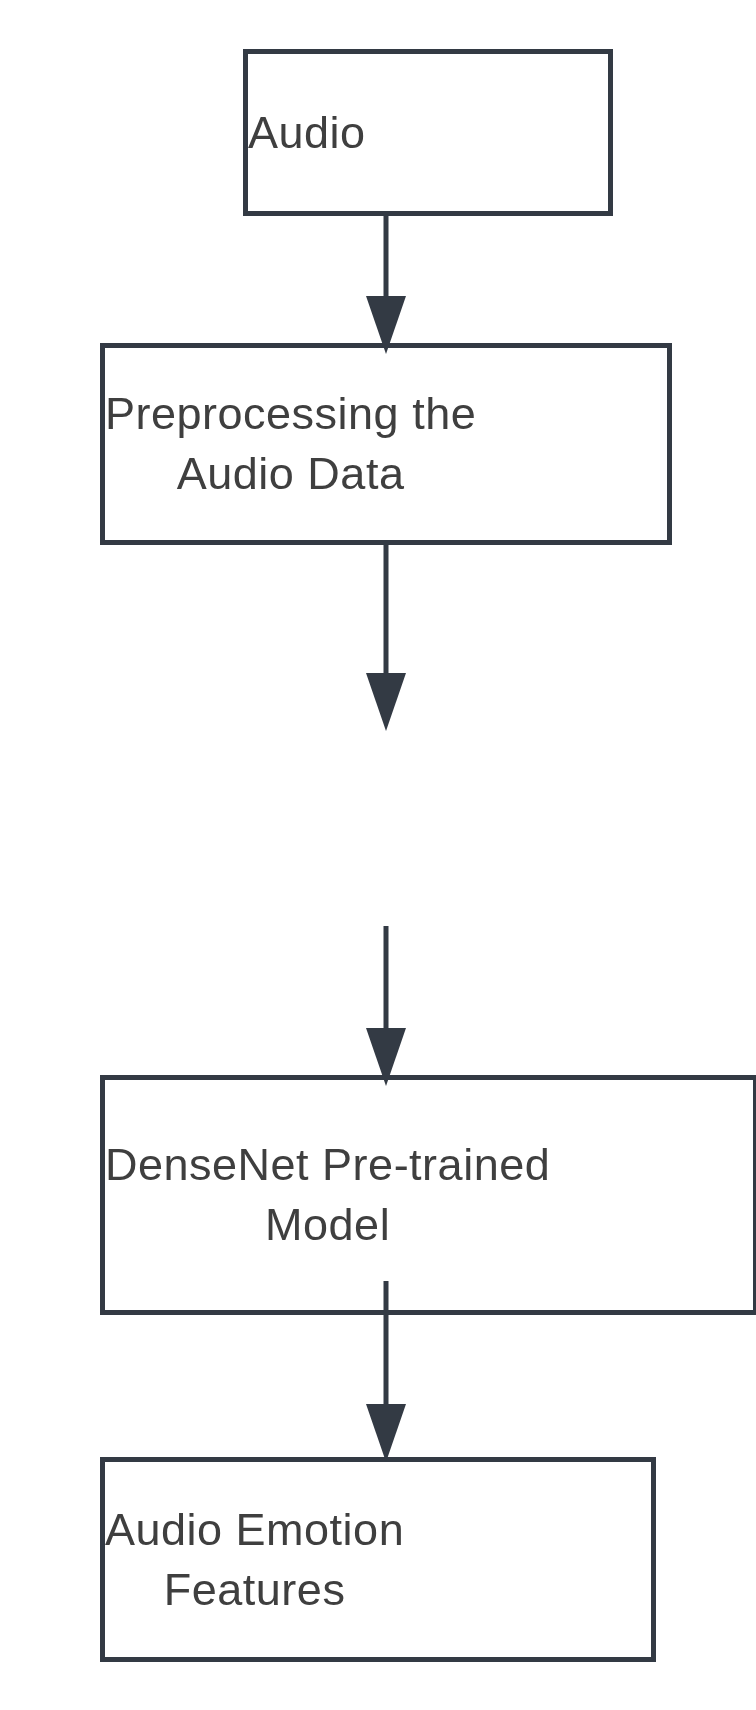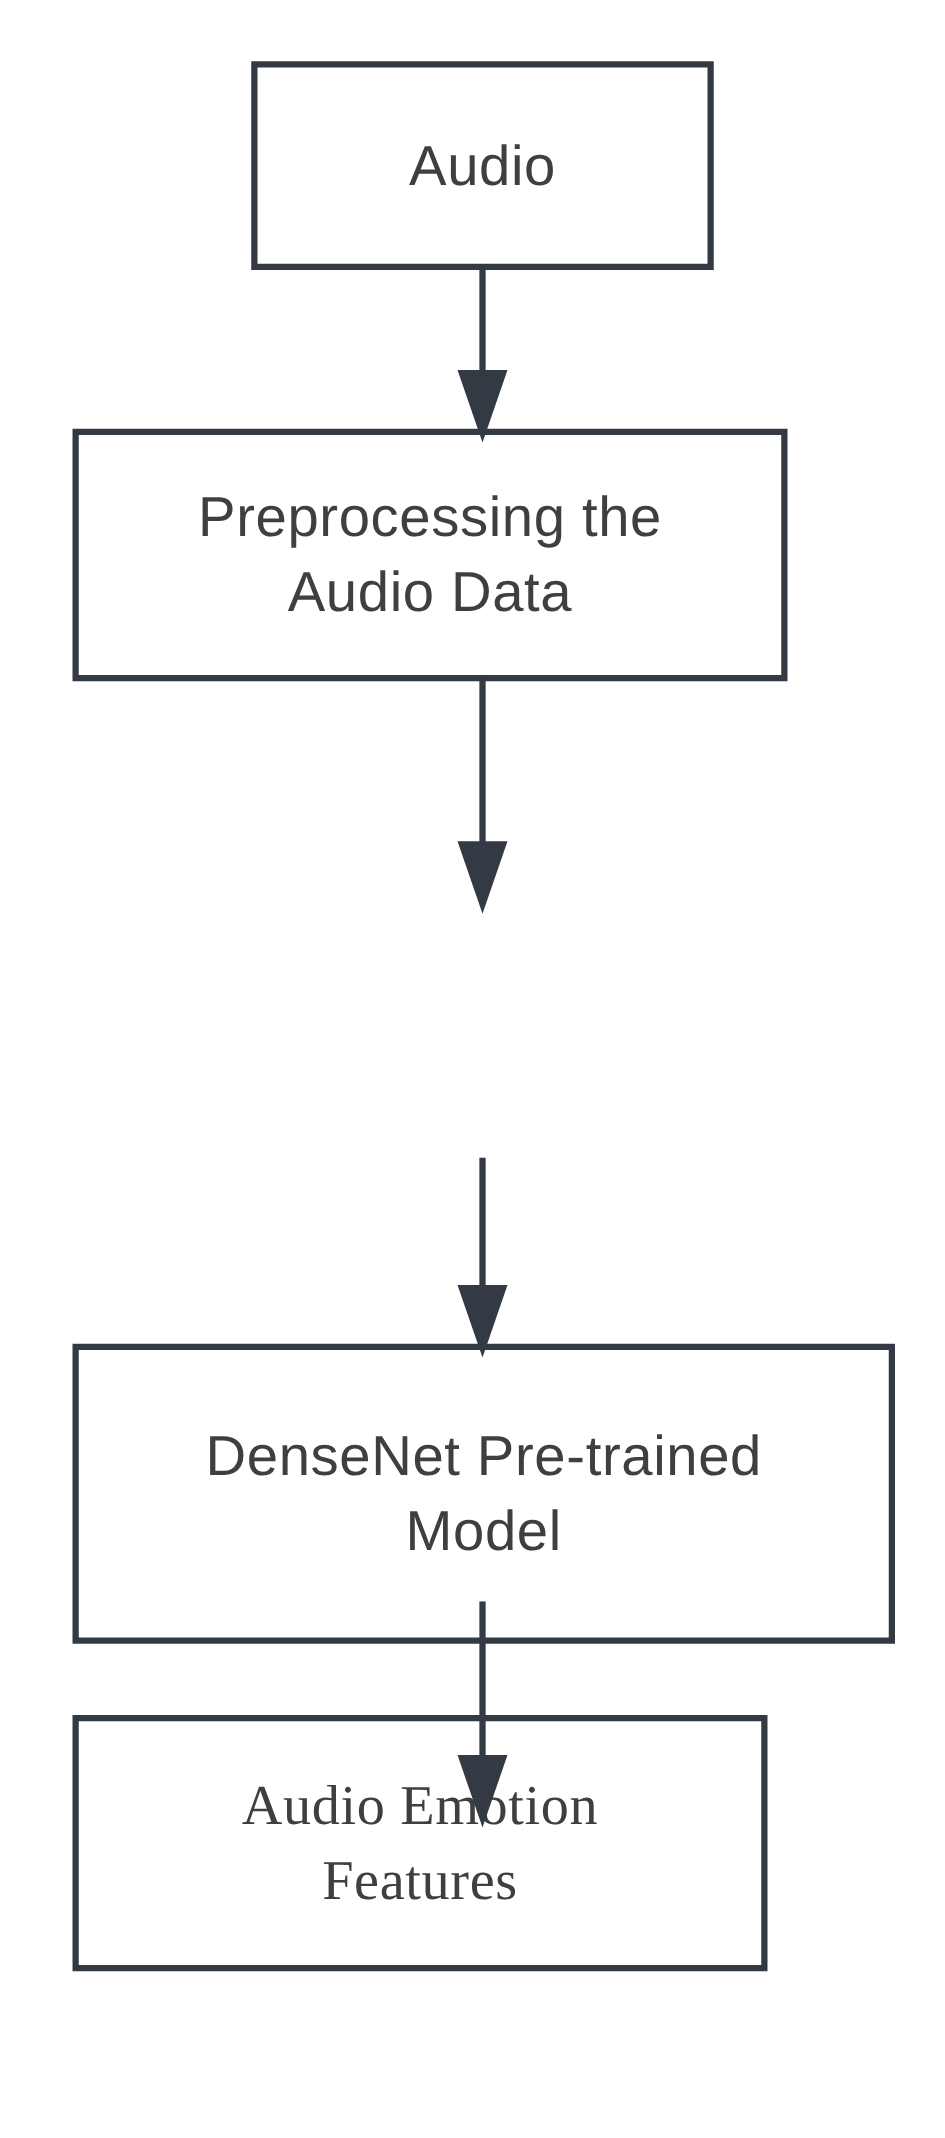--- a/index.html
+++ b/index.html
@@ -15,35 +15,36 @@
     position:relative;
     width:756px;height:1710px;
     background:var(--background);
     font-family:"Liberation Sans","DejaVu Sans",sans-serif;
     overflow:hidden;
   }
   .node{
     position:absolute;
     background:var(--node-fill);
     border:5px solid var(--node-border);
-    display:flex;align-items:center;justify-content:center;
+    display:flex;align-items:center;justify-content:flex-start;
     text-align:center;
+    margin-left:42px;
   }
   .node-label{
     color:var(--text);
     font-size:45px;
     line-height:1.33;
     letter-spacing:0.5px;
     white-space:pre-line;
   }
   .node-1{left:201px;top:49px;width:370px;height:167px;}
   .node-2{left:58px;top:343px;width:572px;height:202px;}
   .node-3{left:58px;top:722px;width:658px;height:206px;}
   .node-4{left:58px;top:1075px;width:658px;height:240px;}
-  .node-5{left:58px;top:1372px;width:556px;height:205px;font-family:Liberation Serif, serif;}
+  .node-5{left:58px;top:1457px;width:556px;height:205px;}
   .arrow{position:absolute;left:364px;width:44px;z-index:2;}
   .arrow rect,.arrow polygon{fill:var(--arrow);}
   .arrow-1{top:214px;height:140px;}
   .arrow-2{top:543px;height:188px;}
   .arrow-3{top:926px;height:160px;}
   .arrow-4{top:1281px;height:181px;}
 </style>
 </head>
 <body>
 

